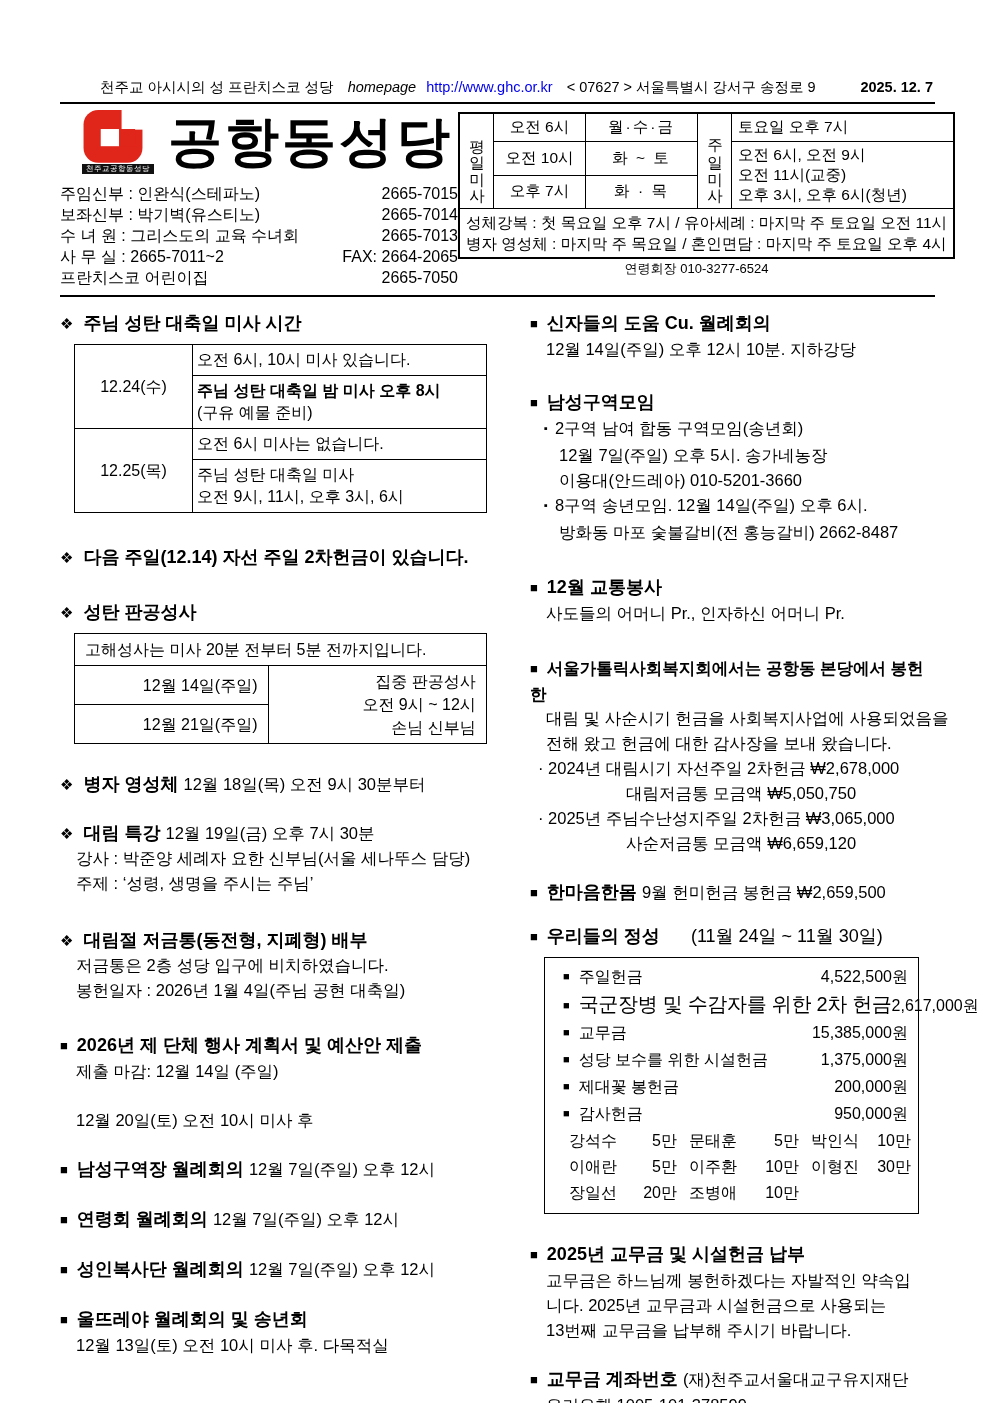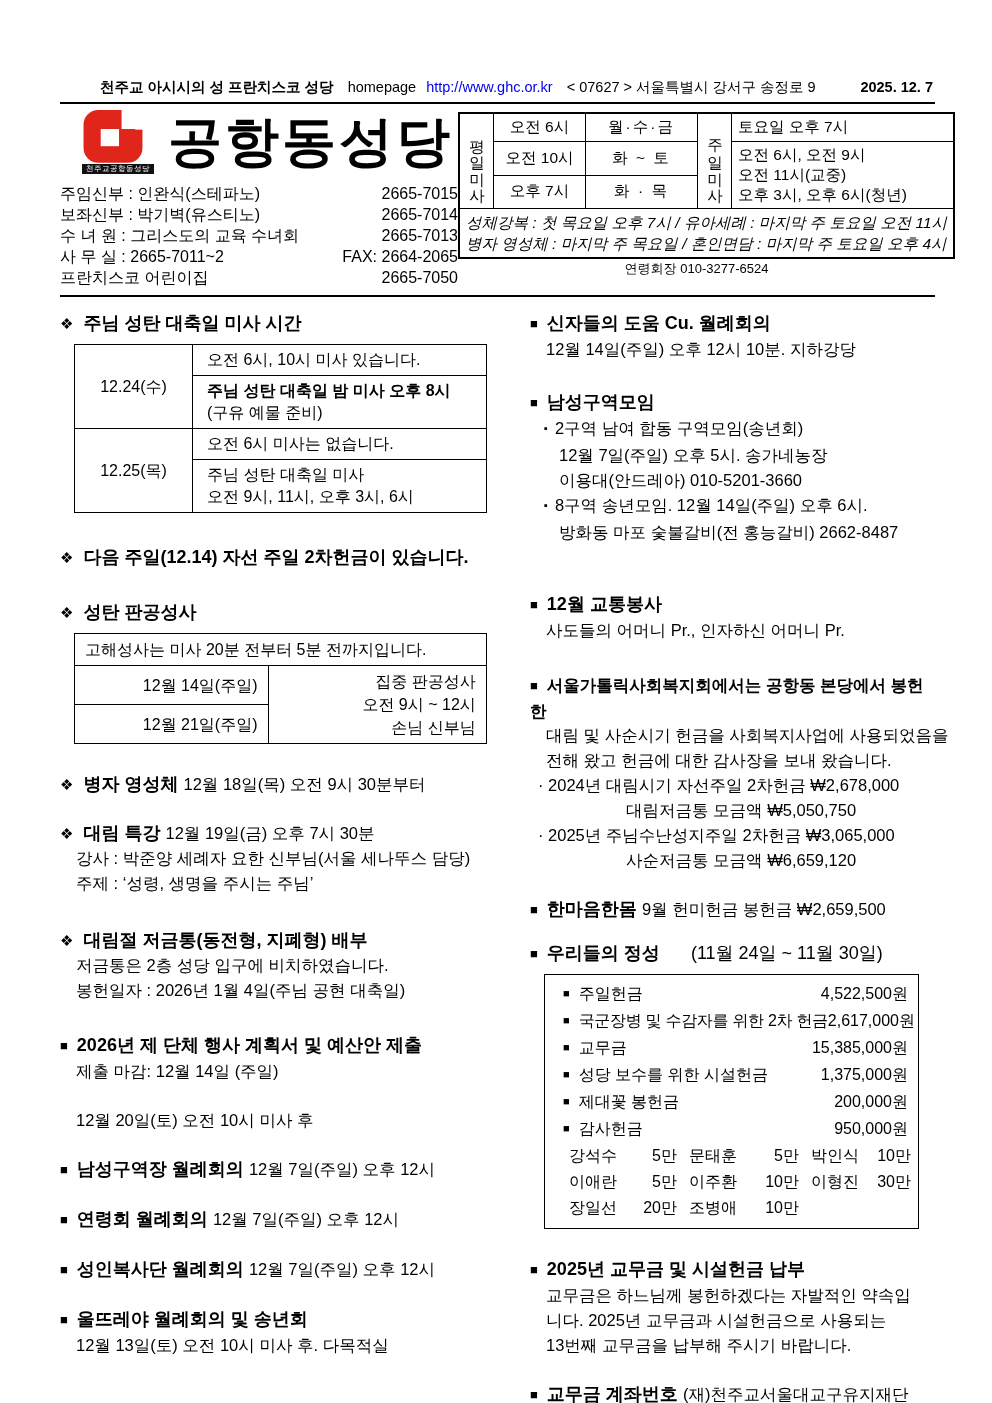--- a/index.html
+++ b/index.html
@@ -6,22 +6,22 @@
   html,body { margin:0; padding:0; }
   body {
     width: 992px; height: 1403px; overflow: hidden;
     background: #ffffff; color: #000;
     font-family: "Liberation Sans", "DejaVu Sans", sans-serif;
   }
   .page { padding: 78px 57px 0 60px; }
 
   
   .topline { display:flex; align-items:baseline; font-size:14.5px; padding:0 2px 5px 40px; }
-  .topline .t { font-weight:bold;text-align:right; }
-  .topline .hp { margin-left:14px; }
+  .topline .t { font-weight:normal;text-align:right; }
+  .topline .hp { margin-left:14px;font-style:italic; }
   .topline .url { margin-left:10px; text-decoration:none; }
   .topline .addr { margin-left:14px; }
   .topline .date { margin-left:auto; font-weight:bold; }
   .rule2 { border-top:2.5px solid #000; }
 
   
   .masthead { display:flex; padding-top:6px; }
   .mh-left { width:400px; }
   .brandrow { display:flex; align-items:flex-start; }
   .logo { width:72px; text-align:center; margin-left:22px; }
@@ -37,58 +37,58 @@
   .mh-right { margin-left:auto; width:477px; padding-top:2px; }
   table.mass { border-collapse:collapse; width:100%; }
   table.mass td { border:1.5px solid #000; font-size:15.5px; padding:3px 6px; }
   table.mass { border:2.5px solid #000; }
   td.vlab { writing-mode:vertical-rl; text-orientation:upright; width:34px; text-align:center;
             padding:2px 4px; letter-spacing:1px; font-size:15px; }
   td.tt { text-align:center; white-space:nowrap; width:92px; }
   td.dd { text-align:center; white-space:nowrap; width:112px; letter-spacing:2px; }
   td.sun1 { white-space:nowrap; }
   td.sun2 div { white-space:nowrap; line-height:20px; }
-  td.notes { font-size:14.5px; line-height:21px; padding:3px 7px; white-space:nowrap;font-style:italic; }
+  td.notes { font-size:14.5px; line-height:21px; padding:3px 7px; white-space:nowrap; }
   .elder { text-align:center; font-size:13px; margin-top:1px; }
   .bigrule { border-top:2.5px solid #000; margin-top:6px; }
 
   
   .cols { display:flex; margin-top:14px; }
   .colL { width:433px; }
   .colR { width:405px; margin-left:40px; }
   .sec { margin-bottom:24px; }
   .h { font-size:18px; font-weight:bold; line-height:24px; }
   .mk { font-size:15px; margin-right:10px; font-weight:normal; }
   .mksq { font-size:13px; margin-right:9px; position:relative; top:-1px; }
   .hnorm { font-weight:normal; font-size:16.5px; }
   .bl { font-size:16.5px; line-height:25px; padding-left:16px; white-space:nowrap; }
 
   
   table.xtbl { border-collapse:collapse; width:96%; margin:8px 0 0 14px; }
-  table.xtbl td { border:1.5px solid #000; font-size:16px; padding:4px 14px; line-height:22px; }
+  table.xtbl td { border:1.5px solid #000; font-size:16px; padding:4px 4px; line-height:22px; }
   table.xtbl td.dc { text-align:center; width:118px; }
   table.xtbl .b { font-weight:bold; }
   table.ctbl { border-collapse:collapse; width:96%; margin:8px 0 0 14px; }
   table.ctbl td { border:1.5px solid #000; font-size:16px; padding:4px 10px; line-height:23px; }
   table.ctbl td.cc { text-align:right; }
 
   
   .subitem { padding-left:14px; }
   .subitem .sh { font-size:16.5px; line-height:25px; white-space:nowrap; }
   .subitem .sm { font-size:11px; margin-right:7px; position:relative; top:-2px; }
   .si-lines { padding-left:15px; }
   .amt-ind { padding-left:96px !important; }
 
   
   .obox { border:1.5px solid #000; margin:7px 0 0 14px; padding:6px 10px 7px 10px; width:375px; }
   .orow { display:flex; font-size:16px; line-height:26px; align-items:baseline; }
   .orow .om { font-size:11px; margin:0 9px 0 8px; position:relative; top:-2px; }
   .orow .oa { margin-left:auto; white-space:nowrap; }
   .orow .ol { white-space:nowrap; }
-  .orow.cond .ol { font-size:16px; letter-spacing:-0.3px; }
+  .orow.cond .ol { font-size:20px; letter-spacing:-0.3px; }
   .donors { display:grid; grid-template-columns: 64px 56px 64px 58px 64px 48px; padding-left:14px; font-size:16px; line-height:26px; }
   .donors .da { text-align:right; padding-right:12px; }
 
   .hdr-period { font-weight:normal; margin-left:26px; }
 </style>
 </head>
 <body>
 
 <div class="page">
 
@@ -328,21 +328,21 @@
           </div>
           <div class="sh">
             <span class="sm">▪</span><span>8구역 송년모임. 12월 14일(주일) 오후 6시.</span>
           </div>
           <div class="si-lines">
             <div class="sh">방화동 마포 숯불갈비(전 홍능갈비) 2662-8487</div>
           </div>
         </div>
       </div>
 
-      <div class="sec" style="margin-top:47px">
+      <div class="sec" style="margin-top:30px">
         <div class="h">
           <span class="mksq">■</span><span>12월 교통봉사</span>
         </div>
         <div class="bl">사도들의 어머니 Pr., 인자하신 어머니 Pr.</div>
       </div>
 
       <div class="sec" style="margin-top:30px">
         <div class="h" style="font-weight:bold;font-size:16.5px">
           <span class="mksq">■</span><span>서울가톨릭사회복지회에서는 공항동 본당에서 봉헌한</span>
         </div>

